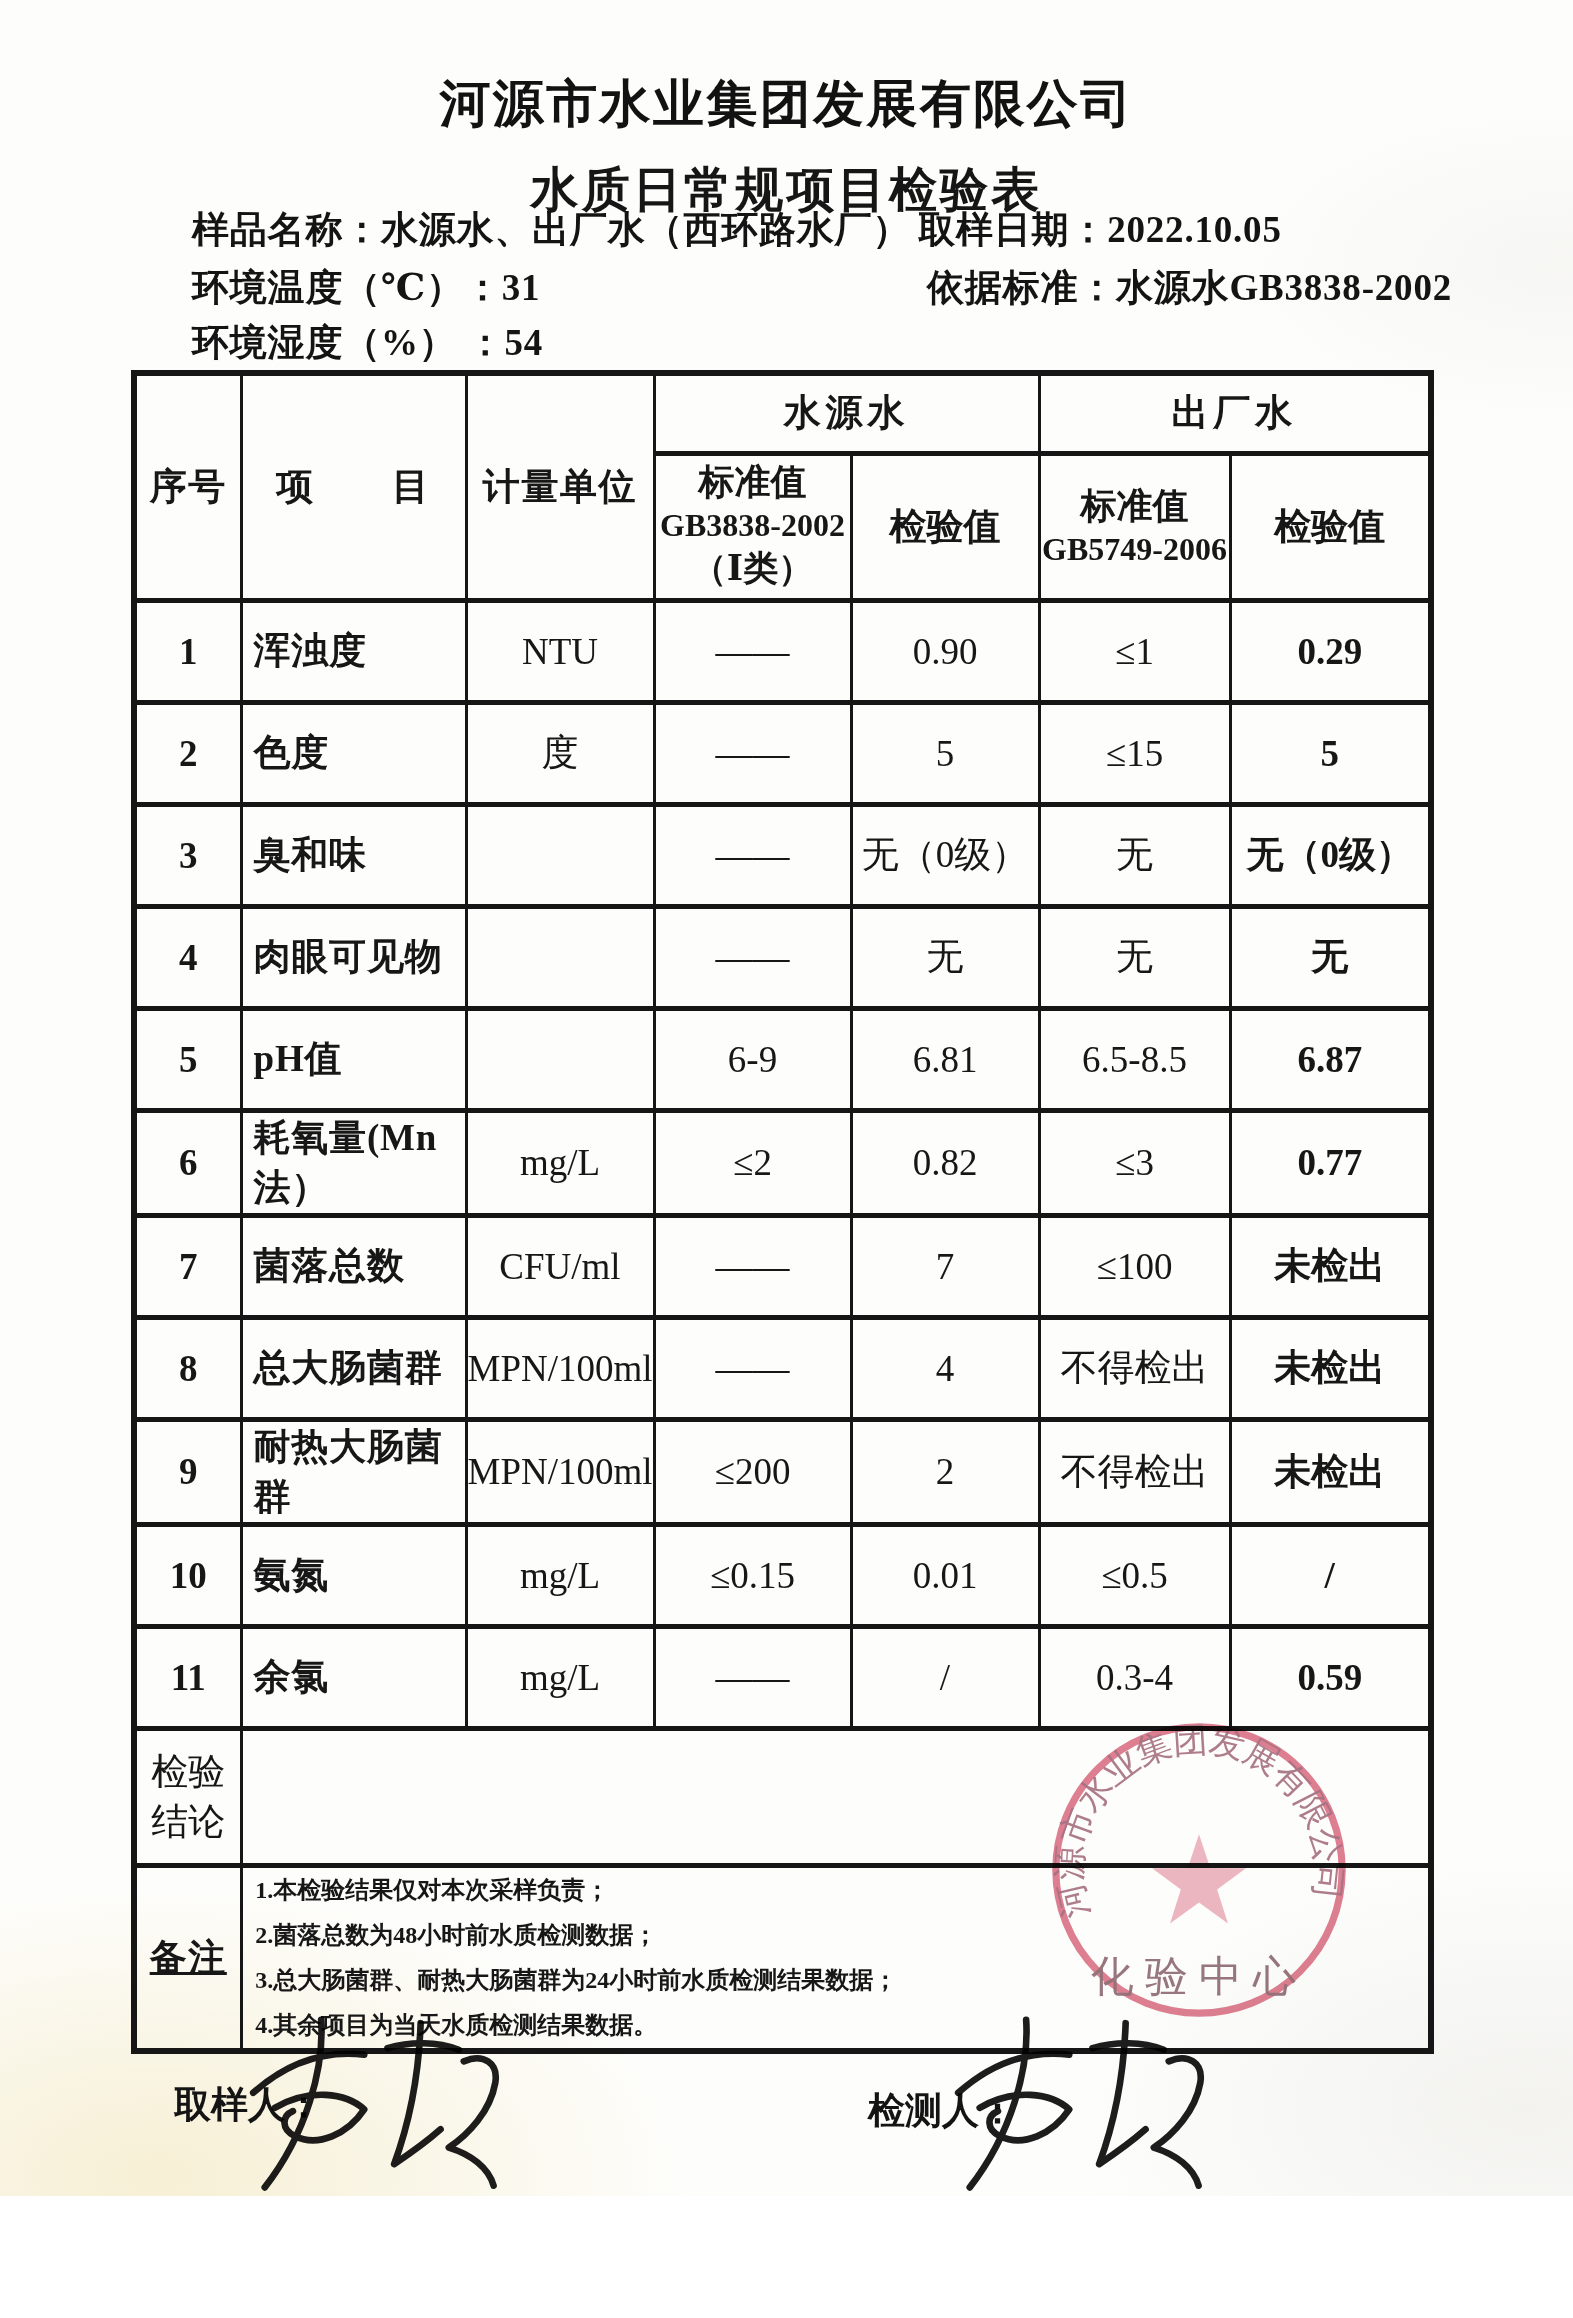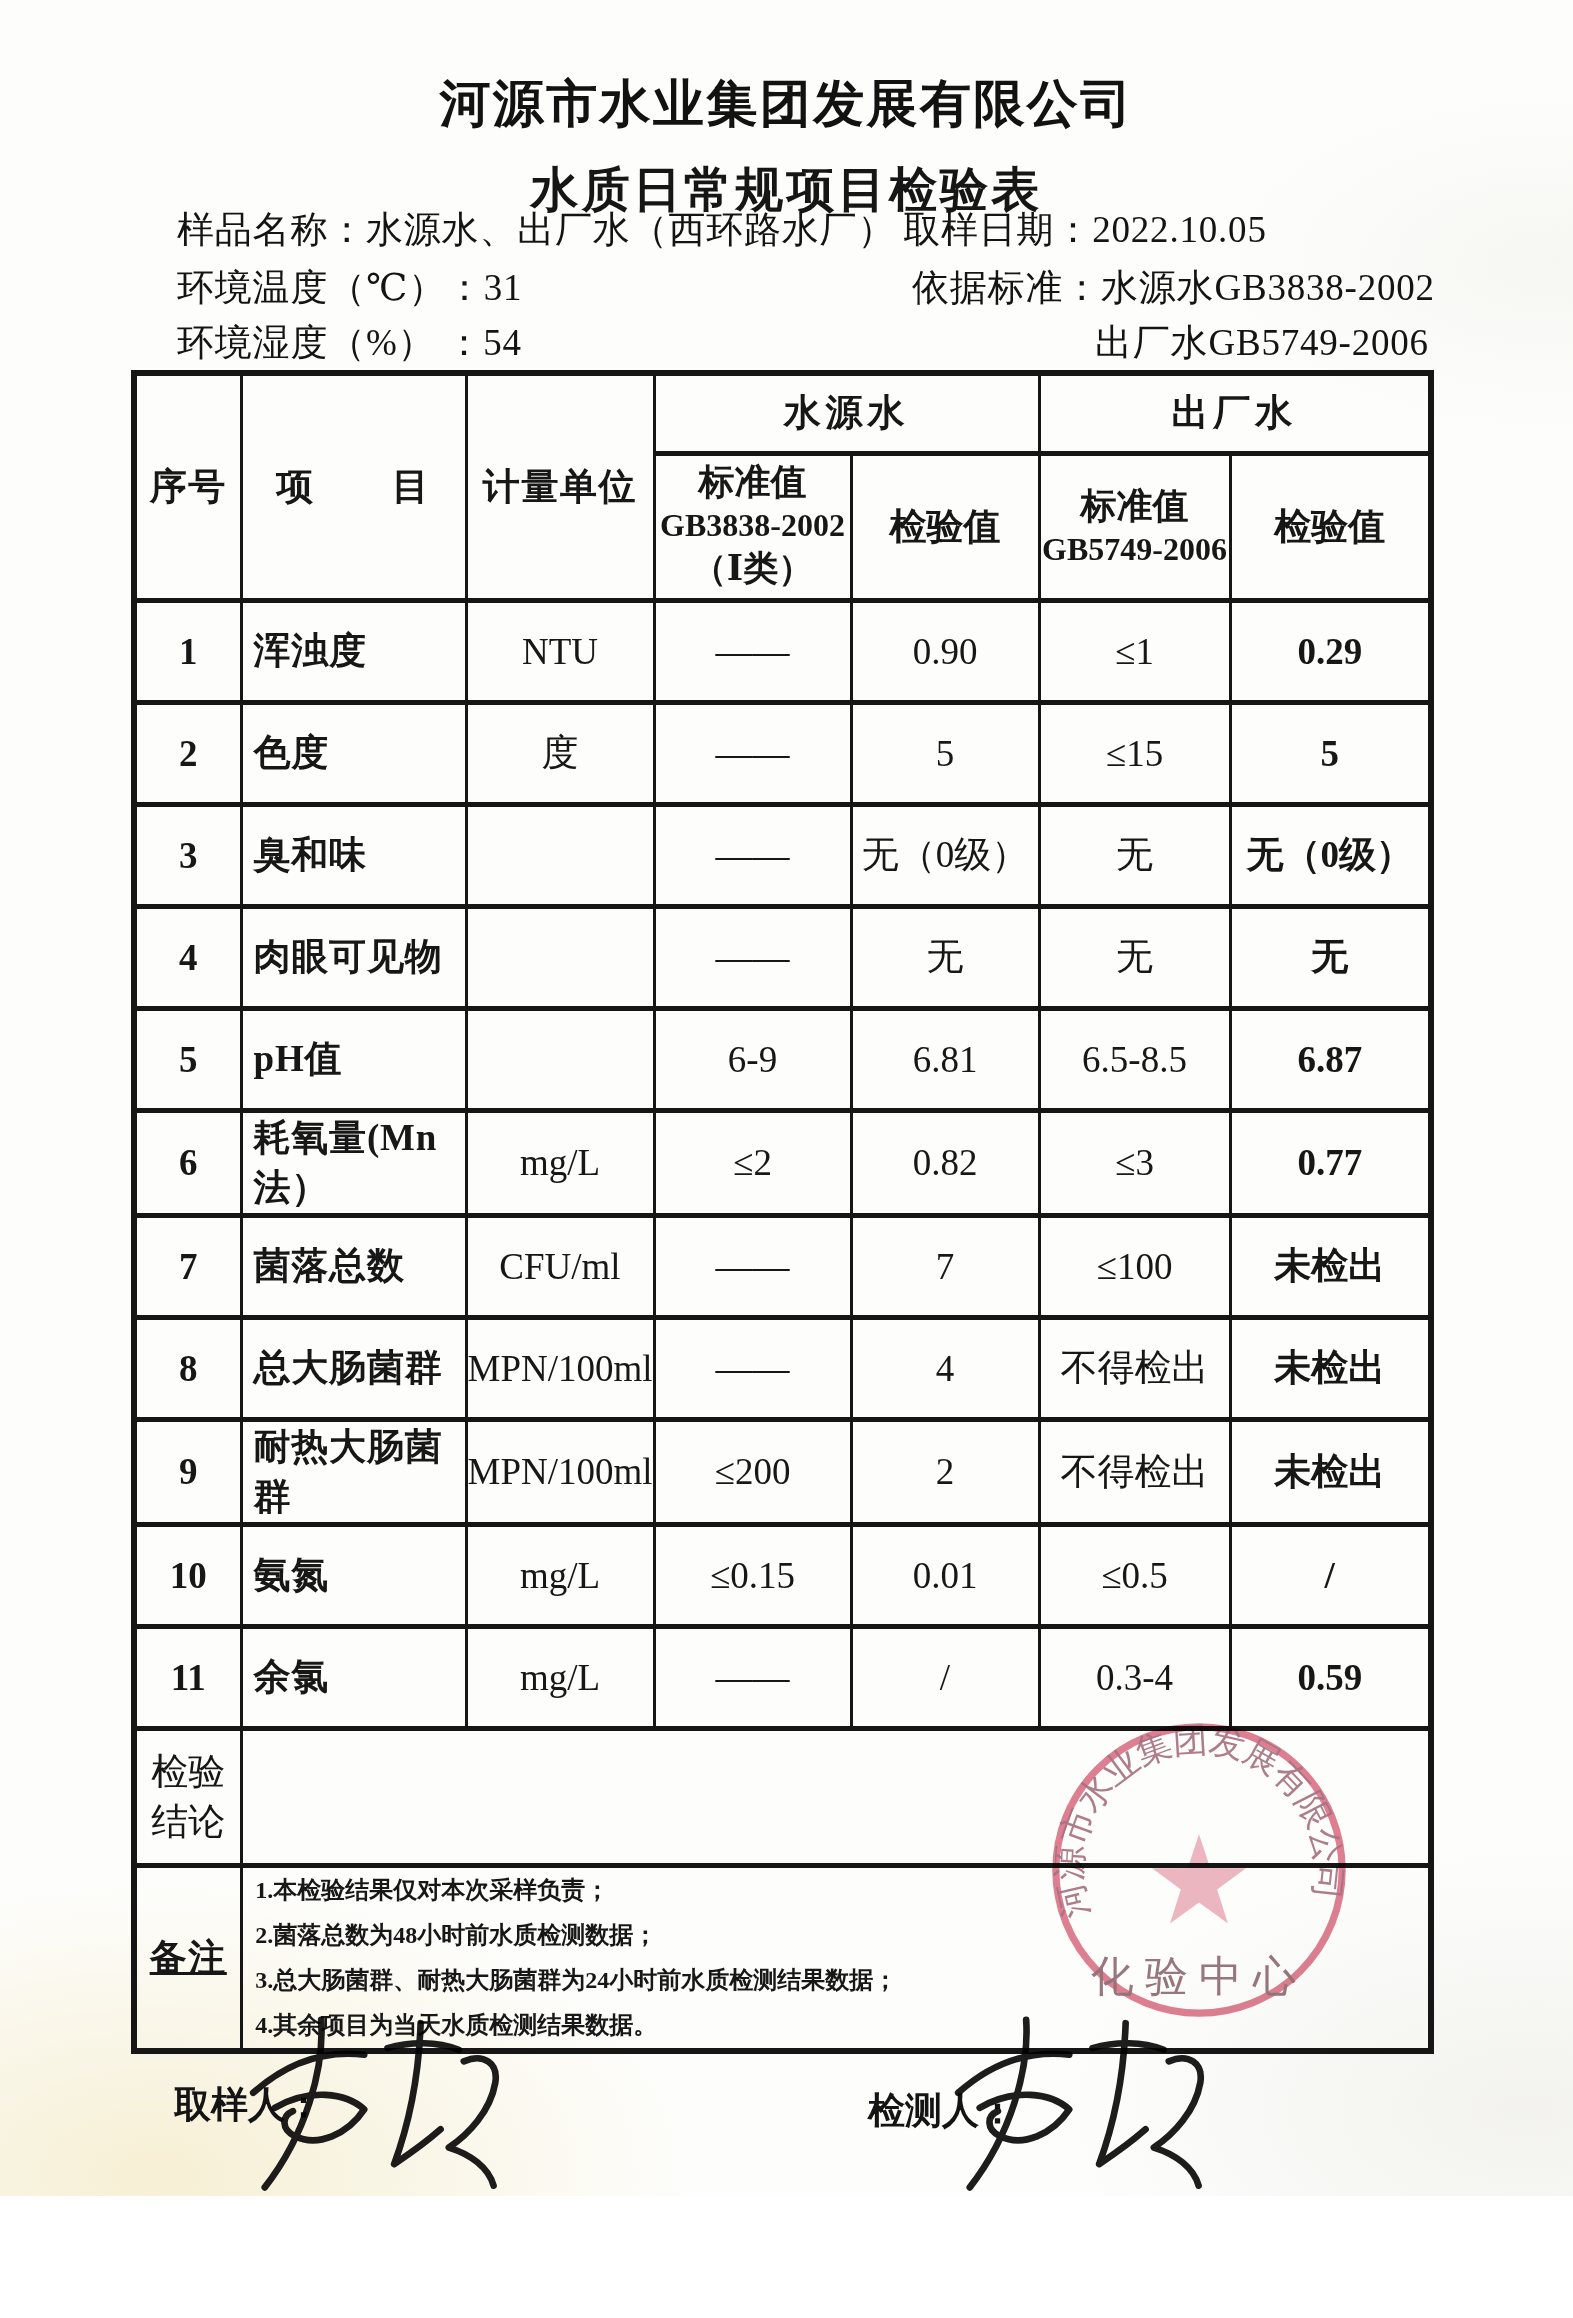--- a/index.html
+++ b/index.html
@@ -7,21 +7,21 @@
   .page{position:relative;width:1573px;height:2196px;overflow:hidden;
     background:
       radial-gradient(ellipse 756px 414px at 10% 99%, rgba(239,223,166,.45), rgba(239,223,166,0) 70%),
       radial-gradient(ellipse 637px 358px at 97% 96%, rgba(205,203,196,.22), rgba(205,203,196,0) 72%),
       radial-gradient(ellipse 478px 239px at 99% 12%, rgba(210,208,200,.15), rgba(210,208,200,0) 70%),
       #fdfdfb;}
   .abs{position:absolute;}
   .title{top:70px;left:0;width:100%;text-align:center;font-family:"DejaVu Sans","Liberation Sans",sans-serif;
     font-size:51px;font-weight:700;letter-spacing:2.4px;color:#121212;}
   .subtitle{top:158px;left:0;width:100%;text-align:center;font-size:48px;font-weight:600;letter-spacing:3.2px;color:#161616;}
-  .info{font-size:37px;font-weight:400;letter-spacing:0.8px;color:#141414;white-space:nowrap;}
+  .info{font-size:37px;font-weight:700;letter-spacing:0.8px;color:#141414;white-space:nowrap;margin-left:15px;}
   .l1{top:205px;left:177px;}
   .l2a{top:263px;left:177px;}
   .l2b{top:263px;left:912px;}
   .l3a{top:318px;left:177px;}
   .l3b{top:318px;left:1095px;}
   .date-part{margin-left:8px;}
 
   table.grid{position:absolute;left:131px;top:370px;width:1298px;border-collapse:collapse;table-layout:fixed;
     border:6.4px solid #161616;}
   table.grid td{border:3.2px solid #161616;border-top-width:5.6px;border-bottom-width:5.6px;
@@ -63,23 +63,20 @@
   </div>
   <div class="abs info l2a">
     <span>环境温度（℃）：</span><span>31</span>
   </div>
   <div class="abs info l2b">
     <span>依据标准：</span><span>水源水GB3838-2002</span>
   </div>
   <div class="abs info l3a">
     <span>环境湿度（%） ：</span><span>54</span>
   </div>
-  <div class="abs info l3b">
-    <span>出厂水GB5749-2006</span>
-  </div>
 
   <table class="grid">
     <colgroup>
       <col style="width:107px">
         <col style="width:225px">
         <col style="width:188px">
       <col style="width:197px">
         <col style="width:188px">
         <col style="width:191px">
         <col style="width:201px">

